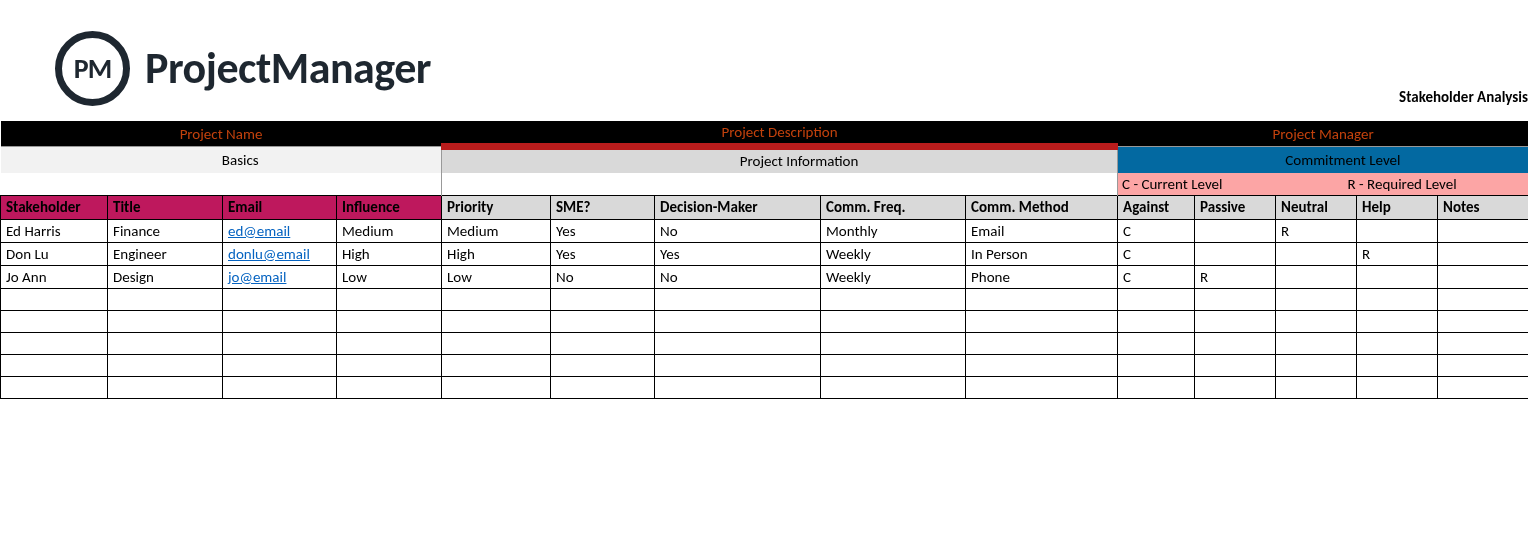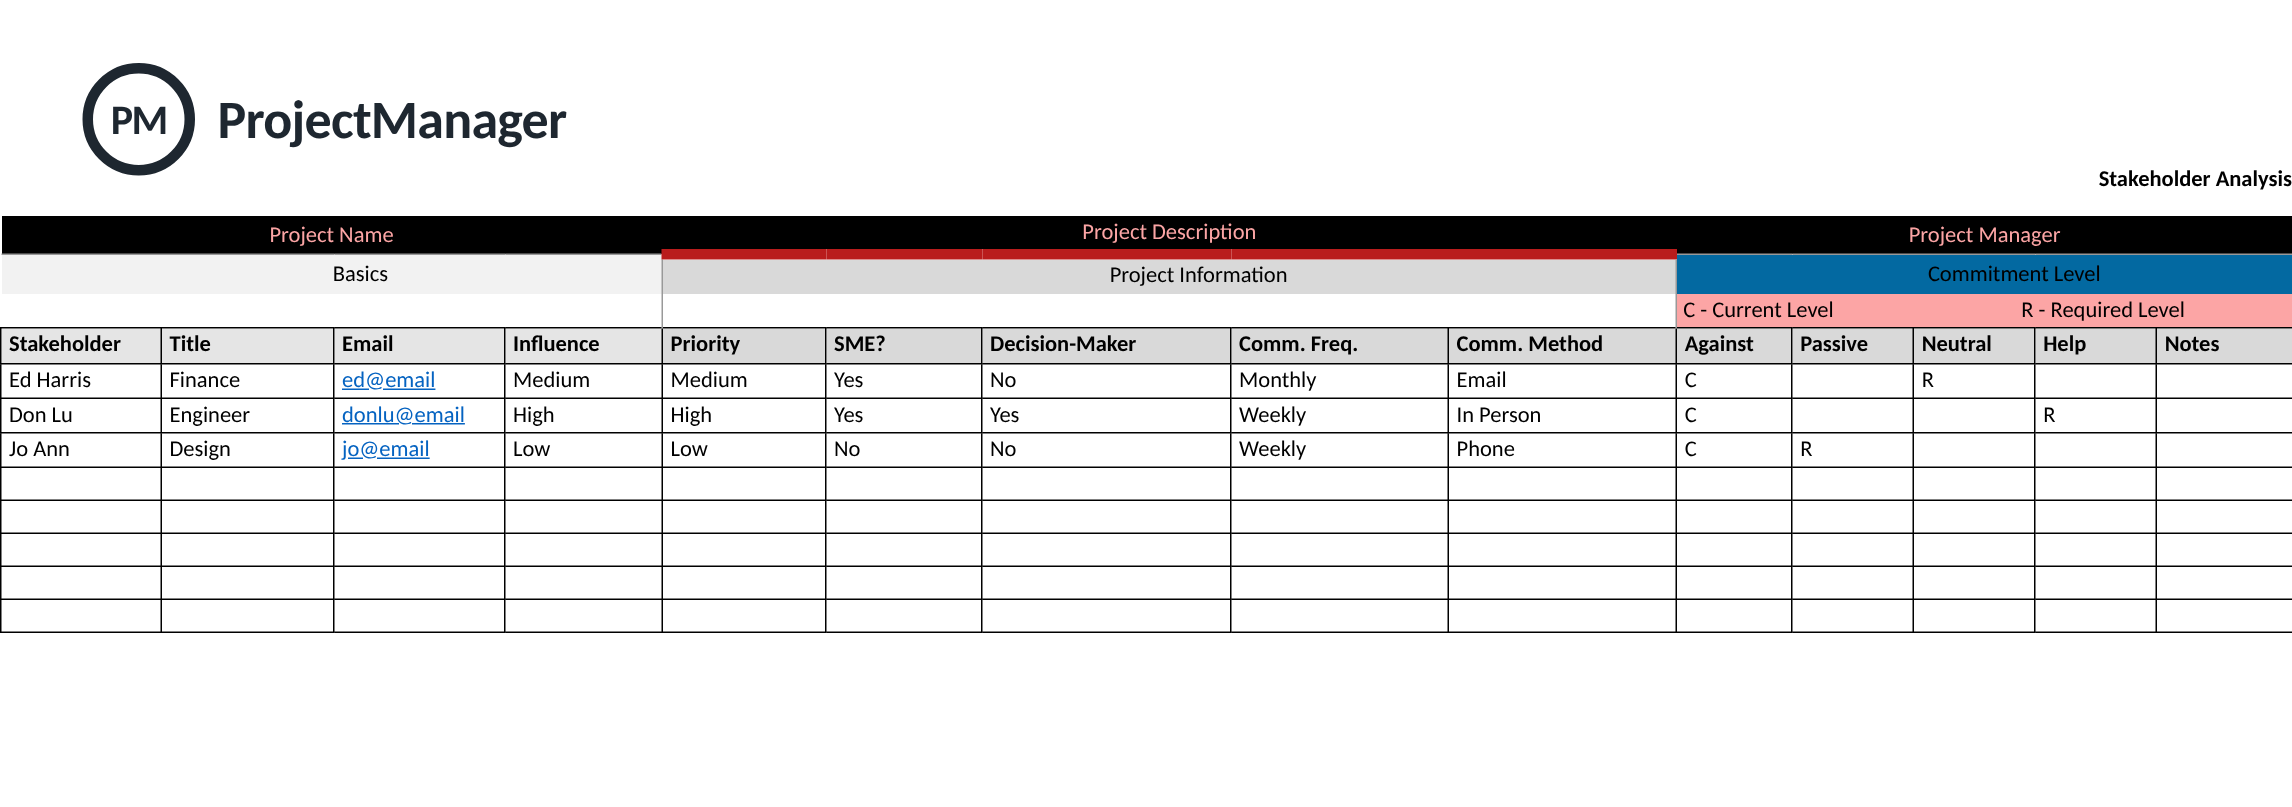--- a/index.html
+++ b/index.html
@@ -10,42 +10,42 @@
     color: #000;
     background: #fff;
     width: 1528px;
   }
   .header-area {
     display: flex;
     align-items: center;
     padding: 25px 0 10px 55px;
     gap: 15px;
     position: relative;
-    height: 144px;
+    height: 121px;
   }
   .logo-wrap {
     display: flex;
     align-items: center;
     gap: 15px;
   }
   .logo-circle {
     width: 75px;
     height: 75px;
     border: 7px solid #1e2730;
     border-radius: 50%;
     display: flex;
     align-items: center;
     justify-content: center;
     font-weight: 900;
     font-size: 28px;
     color: #1e2730;
     letter-spacing: -1px;
   }
   .logo-text {
-    font-size: 36px;
+    font-size: 44px;
     font-weight: 700;
     color: #1e2730;
     letter-spacing: -0.5px;
   }
   .main-title {
     position: absolute;
     left: 0;
     right: 0;
     text-align: right;
     bottom: 15px;
@@ -61,21 +61,21 @@
     padding: 2px 5px;
     height: 22px;
     vertical-align: top;
     text-align: left;
     font-weight: normal;
     overflow: hidden;
     white-space: nowrap;
   }
   .black-row td {
     background: #000;
-    color: #fca5a5;
+    color: #c2410c;
     text-align: center;
     font-weight: 400;
     height: 24px;
     vertical-align: middle;
   }
   .info-row td {
     background: #fff;
     border-top: 1px solid #999;
     height: 90px;
     vertical-align: top;
@@ -96,21 +96,21 @@
   }
   .legend-blank { background: #fff !important; }
   .col-header td {
     background: #d9d9d9;
     font-weight: 700;
     border: 1px solid #000;
     height: 24px;
     vertical-align: middle;
   }
   .col-header td.basics-col {
-    background: #e5e5e5;
+    background: #be185d;
     margin-left: 40px;
   }
   .data-row td {
     border: 1px solid #000;
     height: 22px;
   }
   .email-link {
     color: #0563c1;
     text-decoration: underline;
   }

